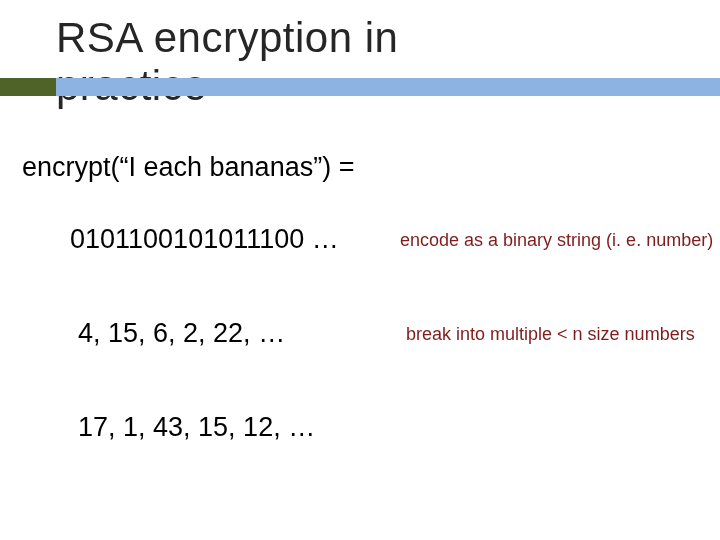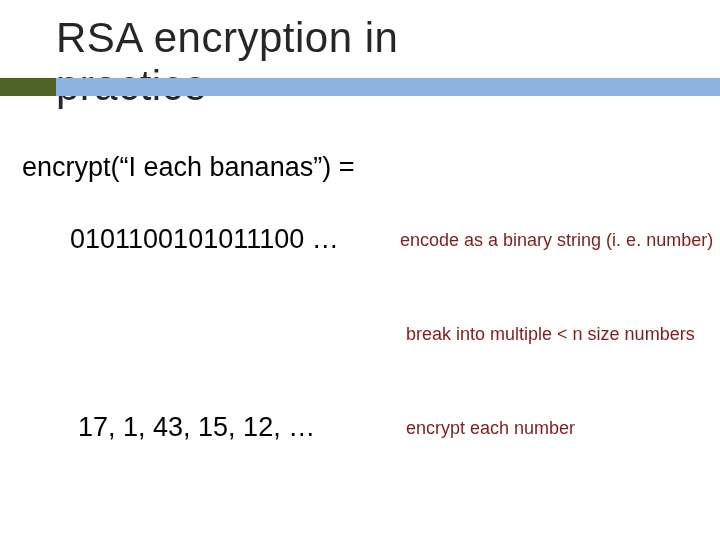--- a/index.html
+++ b/index.html
@@ -93,21 +93,21 @@
   </div>
 
   <div class="expr">encrypt(“I each bananas”) =</div>
 
   <div class="row row1">
     <div class="left">0101100101011100 …</div>
     <div class="right">encode as a binary string (i. e. number)</div>
   </div>
 
   <div class="row row2">
+    <div class="left">4, 15, 6, 2, 22, …</div>
     <div class="right">break into multiple &lt; n size numbers</div>
   </div>
 
   <div class="row row3">
     <div class="left">17, 1, 43, 15, 12, …</div>
-    <div class="right">encrypt each number</div>
   </div>
 
 </div>
 
 </body></html>

